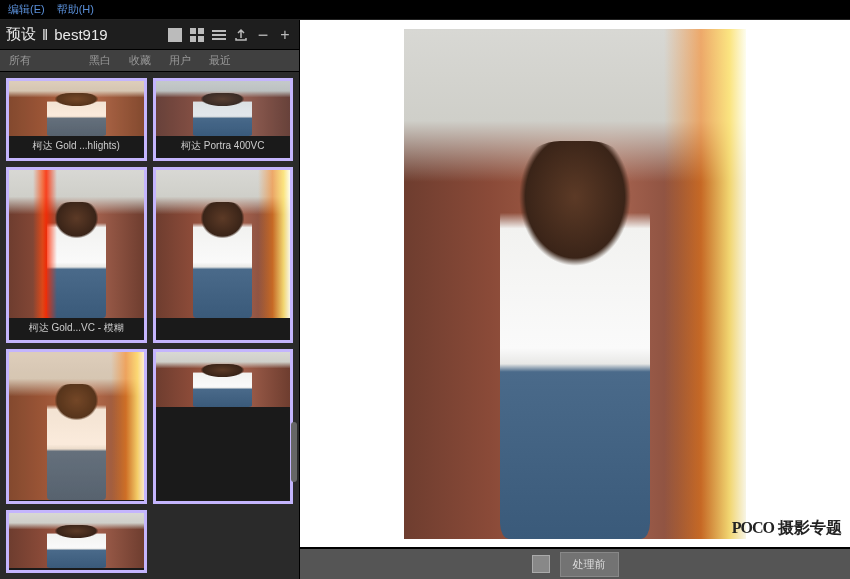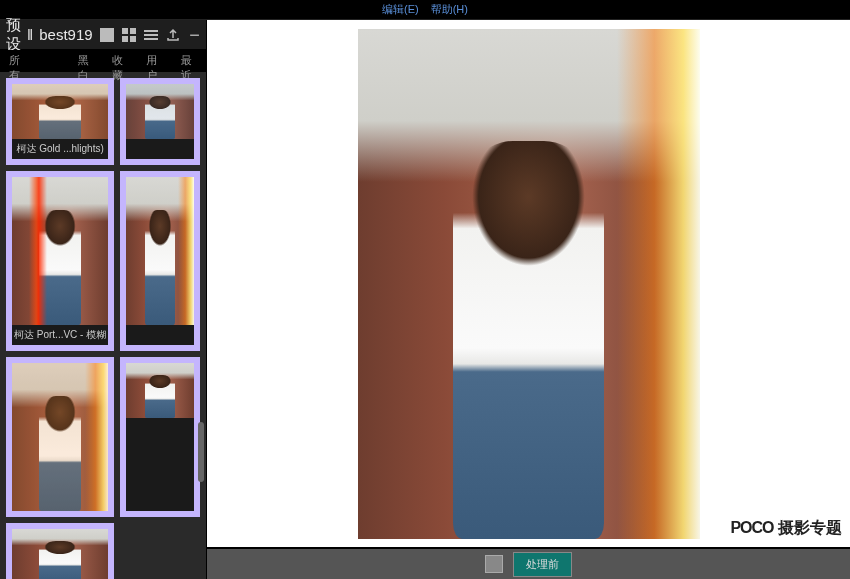--- a/index.html
+++ b/index.html
@@ -1,41 +1,41 @@
 <!DOCTYPE html>
 <html><head>
   <meta charset="utf-8">
   <style>
     * { margin: 0; padding: 0; box-sizing: border-box; }
     body { width: 850px; height: 579px; background: #1a1a1a; font-family: "Microsoft YaHei", Arial, sans-serif; font-size: 11px; color: #ccc; overflow: hidden; position: relative; }
-    .menubar { height: 20px; background: #000; display: flex; align-items: center; padding: 0 8px; gap: 12px; border-bottom: 1px solid #222; justify-content: center; }
+    .menubar { height: 20px; background: #000; display: flex; align-items: center; padding: 0 8px; gap: 12px; border-bottom: 1px solid #222; }
     .menubar span { color: #5a8fd8; cursor: pointer; }
     .main { display: flex; height: 559px; }
-    .sidebar { width: 207px; background: #2a2a2a; display: flex; flex-direction: column; border-right: 1px solid #000; }
+    .sidebar { width: 300px; background: #2a2a2a; display: flex; flex-direction: column; border-right: 1px solid #000; }
     .sb-header { display: flex; align-items: center; height: 30px; padding: 0 6px; gap: 6px; background: #1e1e1e; border-bottom: 1px solid #000; }
     .sb-title { color: #e8e8e8; font-size: 15px; font-weight: 300; }
     .sb-icons { display: flex; gap: 6px; align-items: center; margin-left: auto; }
     .sb-icons span { width: 16px; height: 16px; display: inline-flex; align-items: center; justify-content: center; color: #bbb; cursor: pointer; }
-    .sb-tabs { display: flex; height: 22px; background: #000000; border-bottom: 1px solid #000; }
+    .sb-tabs { display: flex; height: 22px; background: #404040; border-bottom: 1px solid #000; }
     .sb-tab { padding: 3px 9px; color: #999; cursor: pointer; }
     .sb-tab.active { background: #3a3a3a; color: #fff; margin-top: 46px; }
     .presets { flex: 1; overflow-y: auto; padding: 6px; display: grid; grid-template-columns: 1fr 1fr; gap: 6px; position: relative; }
-    .preset { background: #1a1a1a; border: 6px solid #c4b5fd; cursor: pointer; }
+    .preset { background: #1a1a1a; border: 3px solid #c4b5fd; cursor: pointer; }
     .preset.tall .thumb { height: 148px; }
     .thumb { width: 100%; height: 55px; position: relative; overflow: hidden; }
     .preset-label { text-align: center; padding: 3px 2px; color: #ccc; font-size: 10px; overflow: hidden; white-space: nowrap; text-overflow: ellipsis; background: #1a1a1a; }
     .scrollbar { position: absolute; right: 2px; top: 350px; width: 6px; height: 60px; background: #666; border-radius: 3px; }
     .canvas { flex: 1; background: #000; position: relative; display: flex; flex-direction: column; }
     .canvas-view { flex: 1; background: #fff; margin: 0 0 2px 0; display: flex; align-items: center; justify-content: center; position: relative; }
     .main-image { width: 342px; height: 510px; position: relative; overflow: hidden; }
-    .watermark { position: absolute; right: 8px; bottom: 8px; font-size: 16px; font-weight: bold; color: #222; font-family: Liberation Sans, sans-serif; }
+    .watermark { position: absolute; right: 8px; bottom: 8px; font-size: 16px; font-weight: bold; color: #222; font-family: Liberation Serif, serif; }
     .watermark b { font-weight: 900; letter-spacing: -1px;}
     .bottom-bar { height: 30px; background: #555; display: flex; align-items: center; justify-content: center; gap: 10px; }
     .swatch { width: 18px; height: 18px; background: #888; border: 1px solid #aaa; }
-    .btn-before { padding: 4px 12px; background: #0f766e; border: 1px solid #888; color: #ddd; cursor: pointer; }
+    .btn-before { padding: 4px 12px; background: #737373; border: 1px solid #888; color: #ddd; cursor: pointer; }
     
     .photo-base { width:100%; height:100%; background:
       linear-gradient(180deg, #d8d8d4 0%, #cfcfc9 18%, rgba(0,0,0,0) 30%),
       linear-gradient(90deg, #6e3d2f 0%, #8a4a38 25%, #9e5a44 45%, #a86450 60%, #6e3d2f 100%);
       position:relative; }
     .figure { position:absolute; bottom:0; left:28%; width:44%; height:78%;
       background:
         radial-gradient(ellipse 60% 28% at 50% 14%, #5c3a26 0%, #3a2418 55%, rgba(0,0,0,0) 62%),
         linear-gradient(180deg, rgba(0,0,0,0) 0%, rgba(0,0,0,0) 18%, #f2f2f0 22%, #fafafa 52%, #e8e8e6 56%, #4a6a8a 58%, #3a5a7a 100%);
       border-radius: 40% 40% 6% 6% / 20% 20% 4% 4%; }
@@ -107,28 +107,29 @@
             <div class="warm-tone"></div>
           </div>
           <div class="preset-label">柯达 Gold ...hlights)</div>
         </div>
         <div class="preset">
           <div class="thumb">
             <div class="photo-base"></div>
             <div class="figure"></div>
             <div class="cool-tone"></div>
           </div>
+          <div class="preset-label">柯达 Portra 400VC</div>
         </div>
         <div class="preset tall">
           <div class="thumb">
             <div class="photo-base"></div>
             <div class="figure"></div>
             <div class="flare-l"></div>
           </div>
-          <div class="preset-label">柯达 Port...VC - 模糊</div>
+          <div class="preset-label">柯达 Gold...VC - 模糊</div>
         </div>
         <div class="preset tall">
           <div class="thumb">
             <div class="photo-base"></div>
             <div class="figure"></div>
             <div class="flare-r"></div>
           </div>
         </div>
         <div class="preset tall">
           <div class="thumb">

